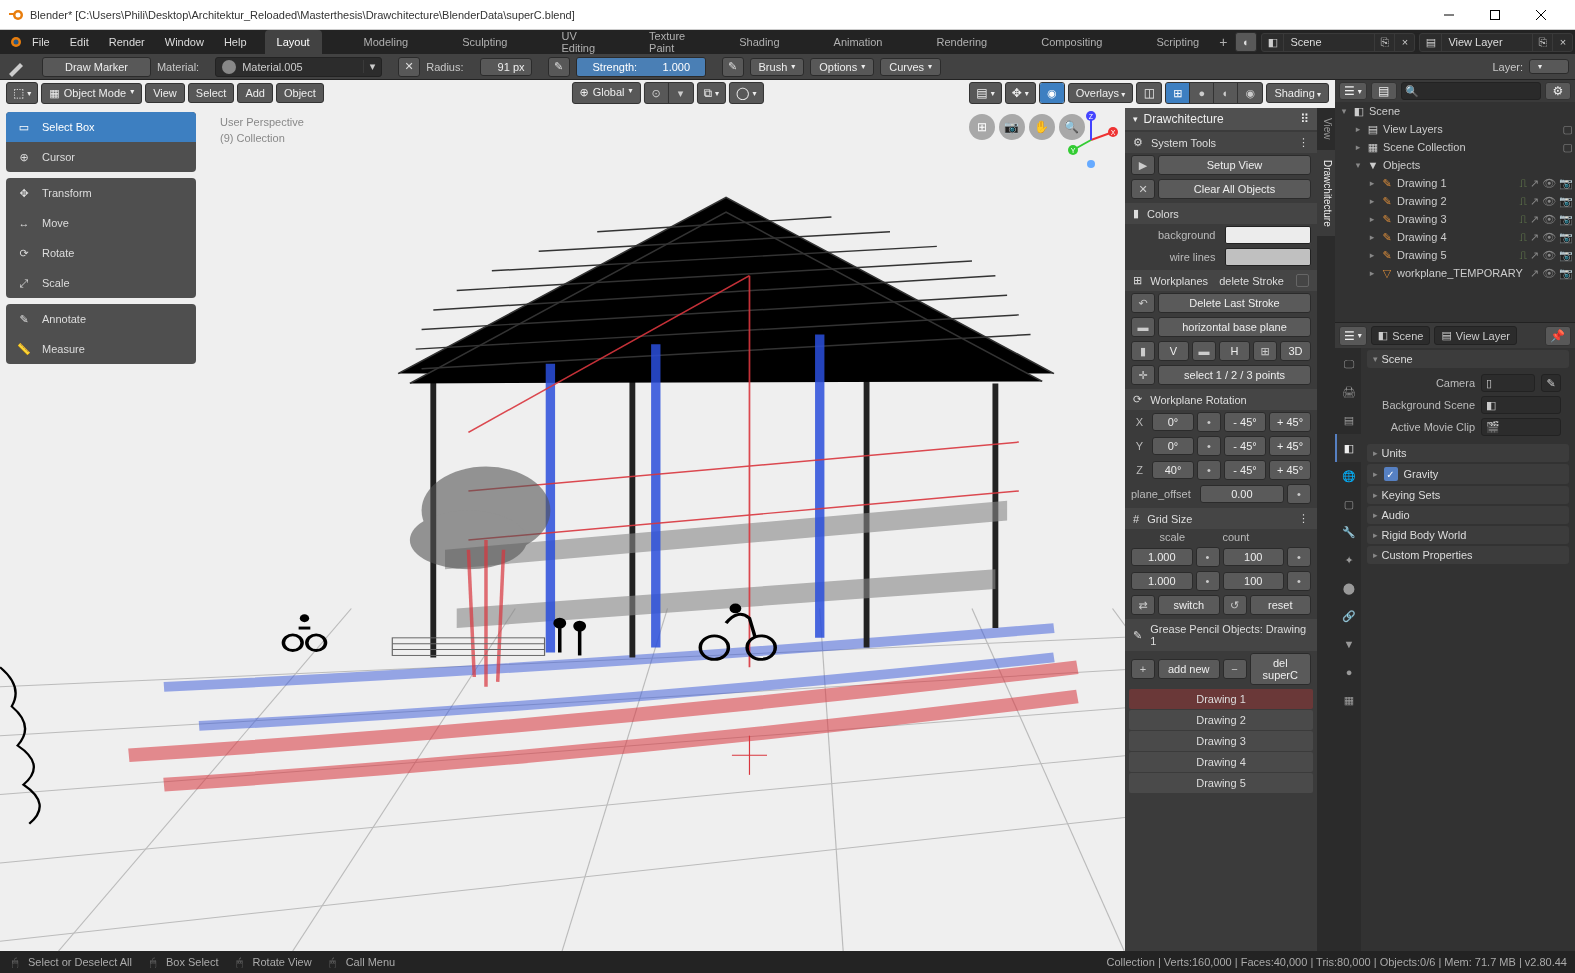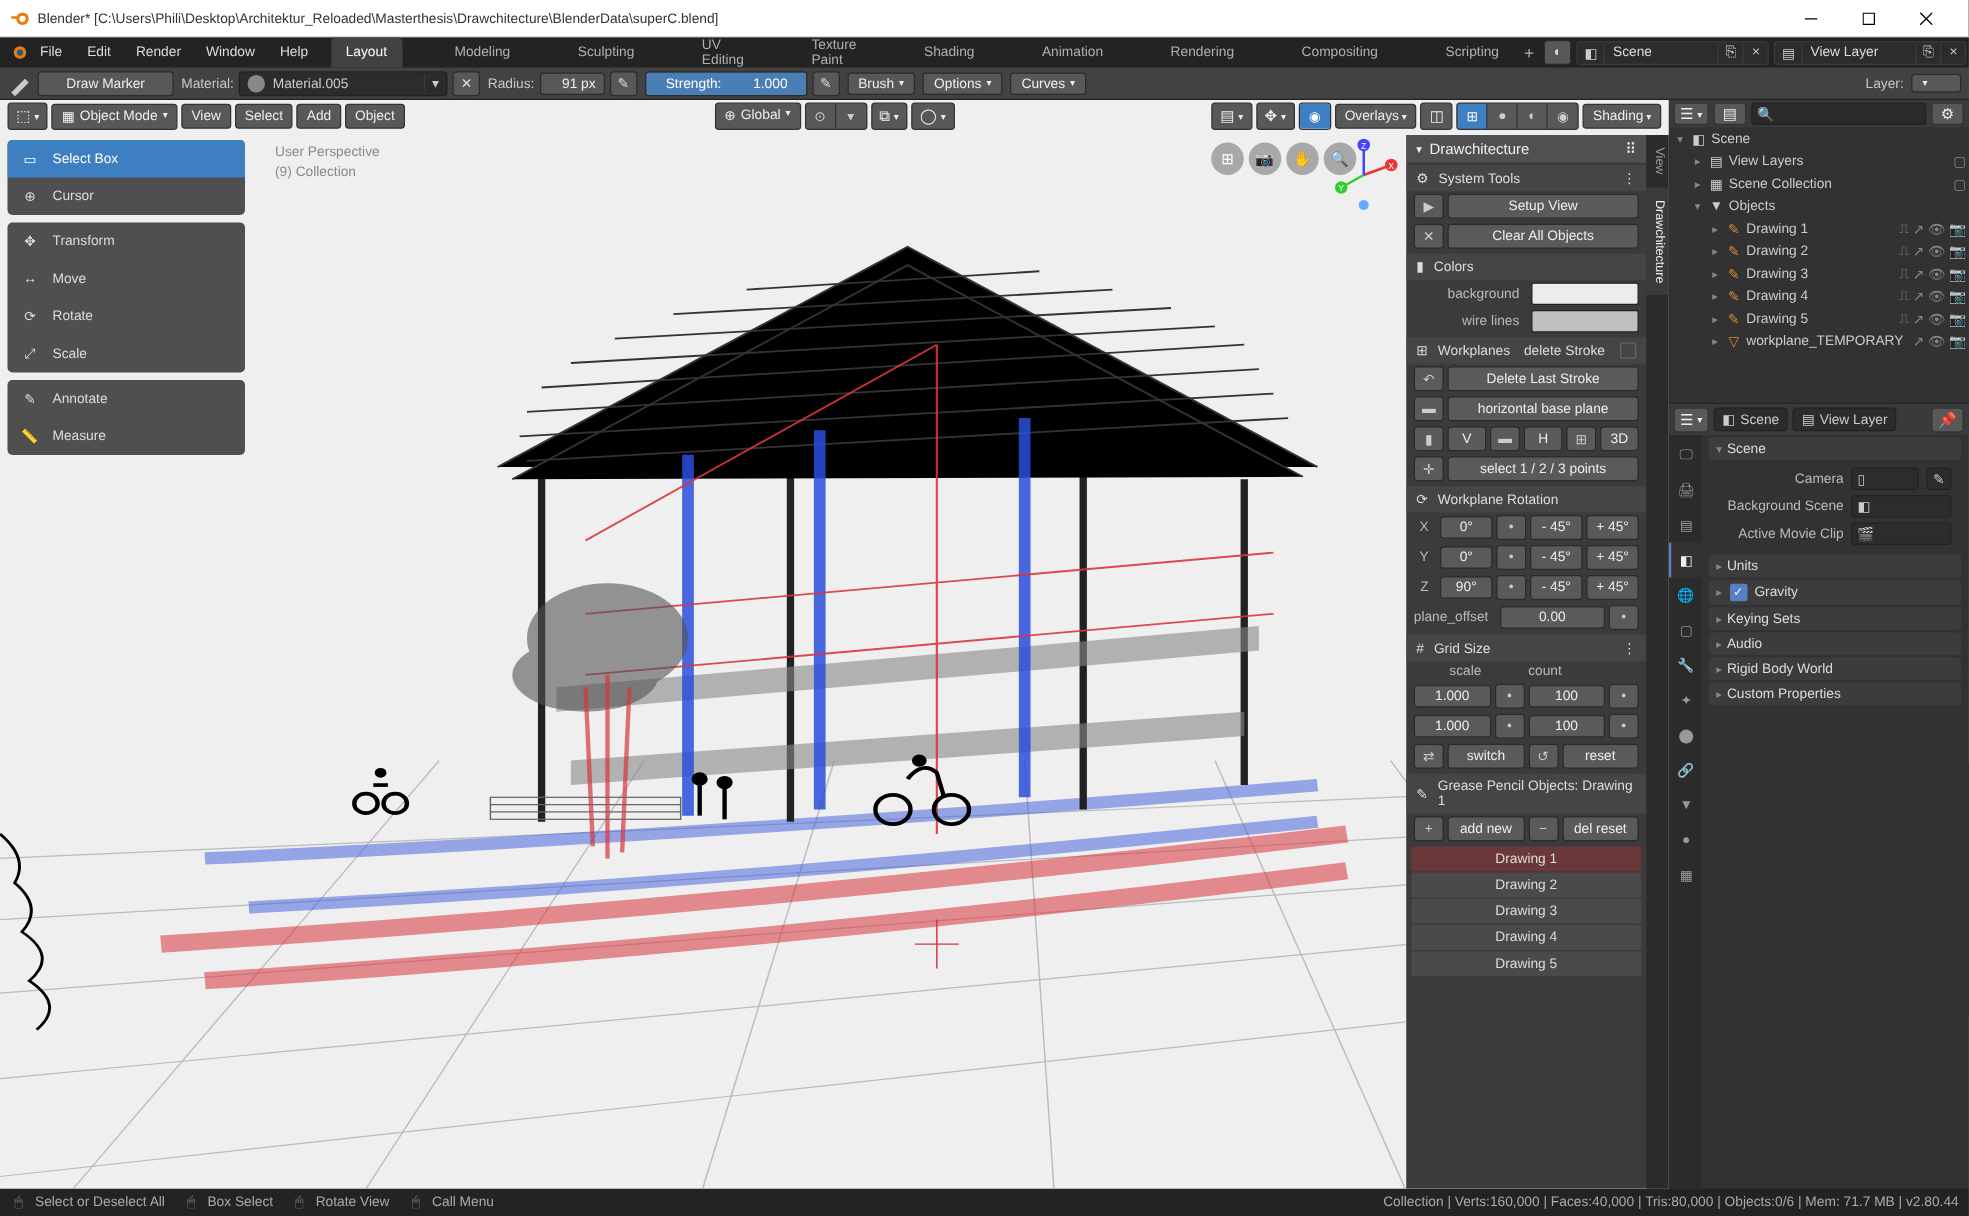--- a/index.html
+++ b/index.html
@@ -16,21 +16,21 @@
   .menubar .tab { padding: 0 12px; display: flex; align-items: center; color: #b0b0b0; cursor: pointer; border-radius: 4px 4px 0 0;}
   .menubar .tab.active { background: #424242; color: #fff;}
   .menubar .tab.plus { font-size: 14px; padding: 0 8px;}
   .menubar .right { margin-left: auto; display: flex; align-items: center; gap: 4px; padding-right: 6px;}
   .scenebox { display:flex; align-items:center; background:#2c2c2c; border:1px solid #3a3a3a; border-radius:3px; height:19px;}
   .scenebox .icon { width:22px; display:flex; align-items:center; justify-content:center; border-right:1px solid #3a3a3a; height:100%;}
   .scenebox input { background:transparent; border:none; color:#ddd; padding:0 6px; width:90px; font-size:11px; outline:none;}
   .scenebox .end { width:20px; display:flex; align-items:center; justify-content:center; border-left:1px solid #3a3a3a; height:100%; cursor:pointer;}
 
   .toolbar2 { background: #424242; height: 26px; display: flex; align-items: center; padding: 0 6px; gap: 6px; border-bottom:1px solid #222;}
-  .toolbar2 .grp { display:flex; align-items:center; gap:4px;justify-content:space-between;}
+  .toolbar2 .grp { display:flex; align-items:center; gap:16px;justify-content:space-between;}
   .toolbar2 .btnwide { background:#585858; border-radius:3px; padding:3px 22px; color:#eee; cursor:pointer; border:1px solid #2b2b2b;}
   .toolbar2 .lbl { color:#c8c8c8; }
   .toolbar2 .matsel { display:flex; align-items:center; background:#2c2c2c; border:1px solid #222; border-radius:3px; height:20px;}
   .toolbar2 .matsel .dot { width:14px; height:14px; border-radius:50%; background:#888; margin:0 6px;}
   .toolbar2 .matsel span { padding-right:60px; color:#ccc;}
   .toolbar2 .matsel .chev { padding:0 6px; border-left:1px solid #3a3a3a; cursor:pointer;}
   .numfield { background:#585858; border:1px solid #2b2b2b; border-radius:3px; padding:2px 6px; color:#eee; min-width:52px; text-align:right;}
   .slider { display:flex; align-items:center; background:#585858; border:1px solid #2b2b2b; border-radius:3px; height:20px; overflow:hidden;}
   .slider .fill { background:#4a7fb5; height:100%; display:flex; align-items:center; padding:0 6px; color:#fff;}
   .slider .val { padding:0 6px; color:#eee;}
@@ -539,21 +539,21 @@
             </div>
             <div class="np-row">
               <div class="np-label" style="flex:0 0 18px">Y</div>
               <div class="np-num">0°</div>
               <div class="np-ico">•</div>
               <div class="np-btn">- 45°</div>
               <div class="np-btn">+ 45°</div>
             </div>
             <div class="np-row">
               <div class="np-label" style="flex:0 0 18px">Z</div>
-              <div class="np-num">90°</div>
+              <div class="np-num">40°</div>
               <div class="np-ico">•</div>
               <div class="np-btn">- 45°</div>
               <div class="np-btn">+ 45°</div>
             </div>
           </div>
         <div class="np-row">
             <div class="np-label" style="flex:0 0 60px">plane_offset</div>
             <div class="np-num">0.00</div>
             <div class="np-ico">•</div>
           </div>
@@ -587,21 +587,21 @@
           </div>
 
         <div class="np-subheader">
             <span>✎</span>
             <span>Grease Pencil Objects: Drawing 1</span>
           </div>
         <div class="np-row">
             <div class="np-ico">+</div>
             <div class="np-btn">add new</div>
             <div class="np-ico">−</div>
-            <div class="np-btn">del reset</div>
+            <div class="np-btn">del superC</div>
           </div>
         <div class="np-list" id="gp-list">
             <div class="np-list-item active">Drawing 1</div>
             <div class="np-list-item">Drawing 2</div>
             <div class="np-list-item">Drawing 3</div>
             <div class="np-list-item">Drawing 4</div>
             <div class="np-list-item">Drawing 5</div>
           </div>
       </div>
       <div class="npanel-tabs">

